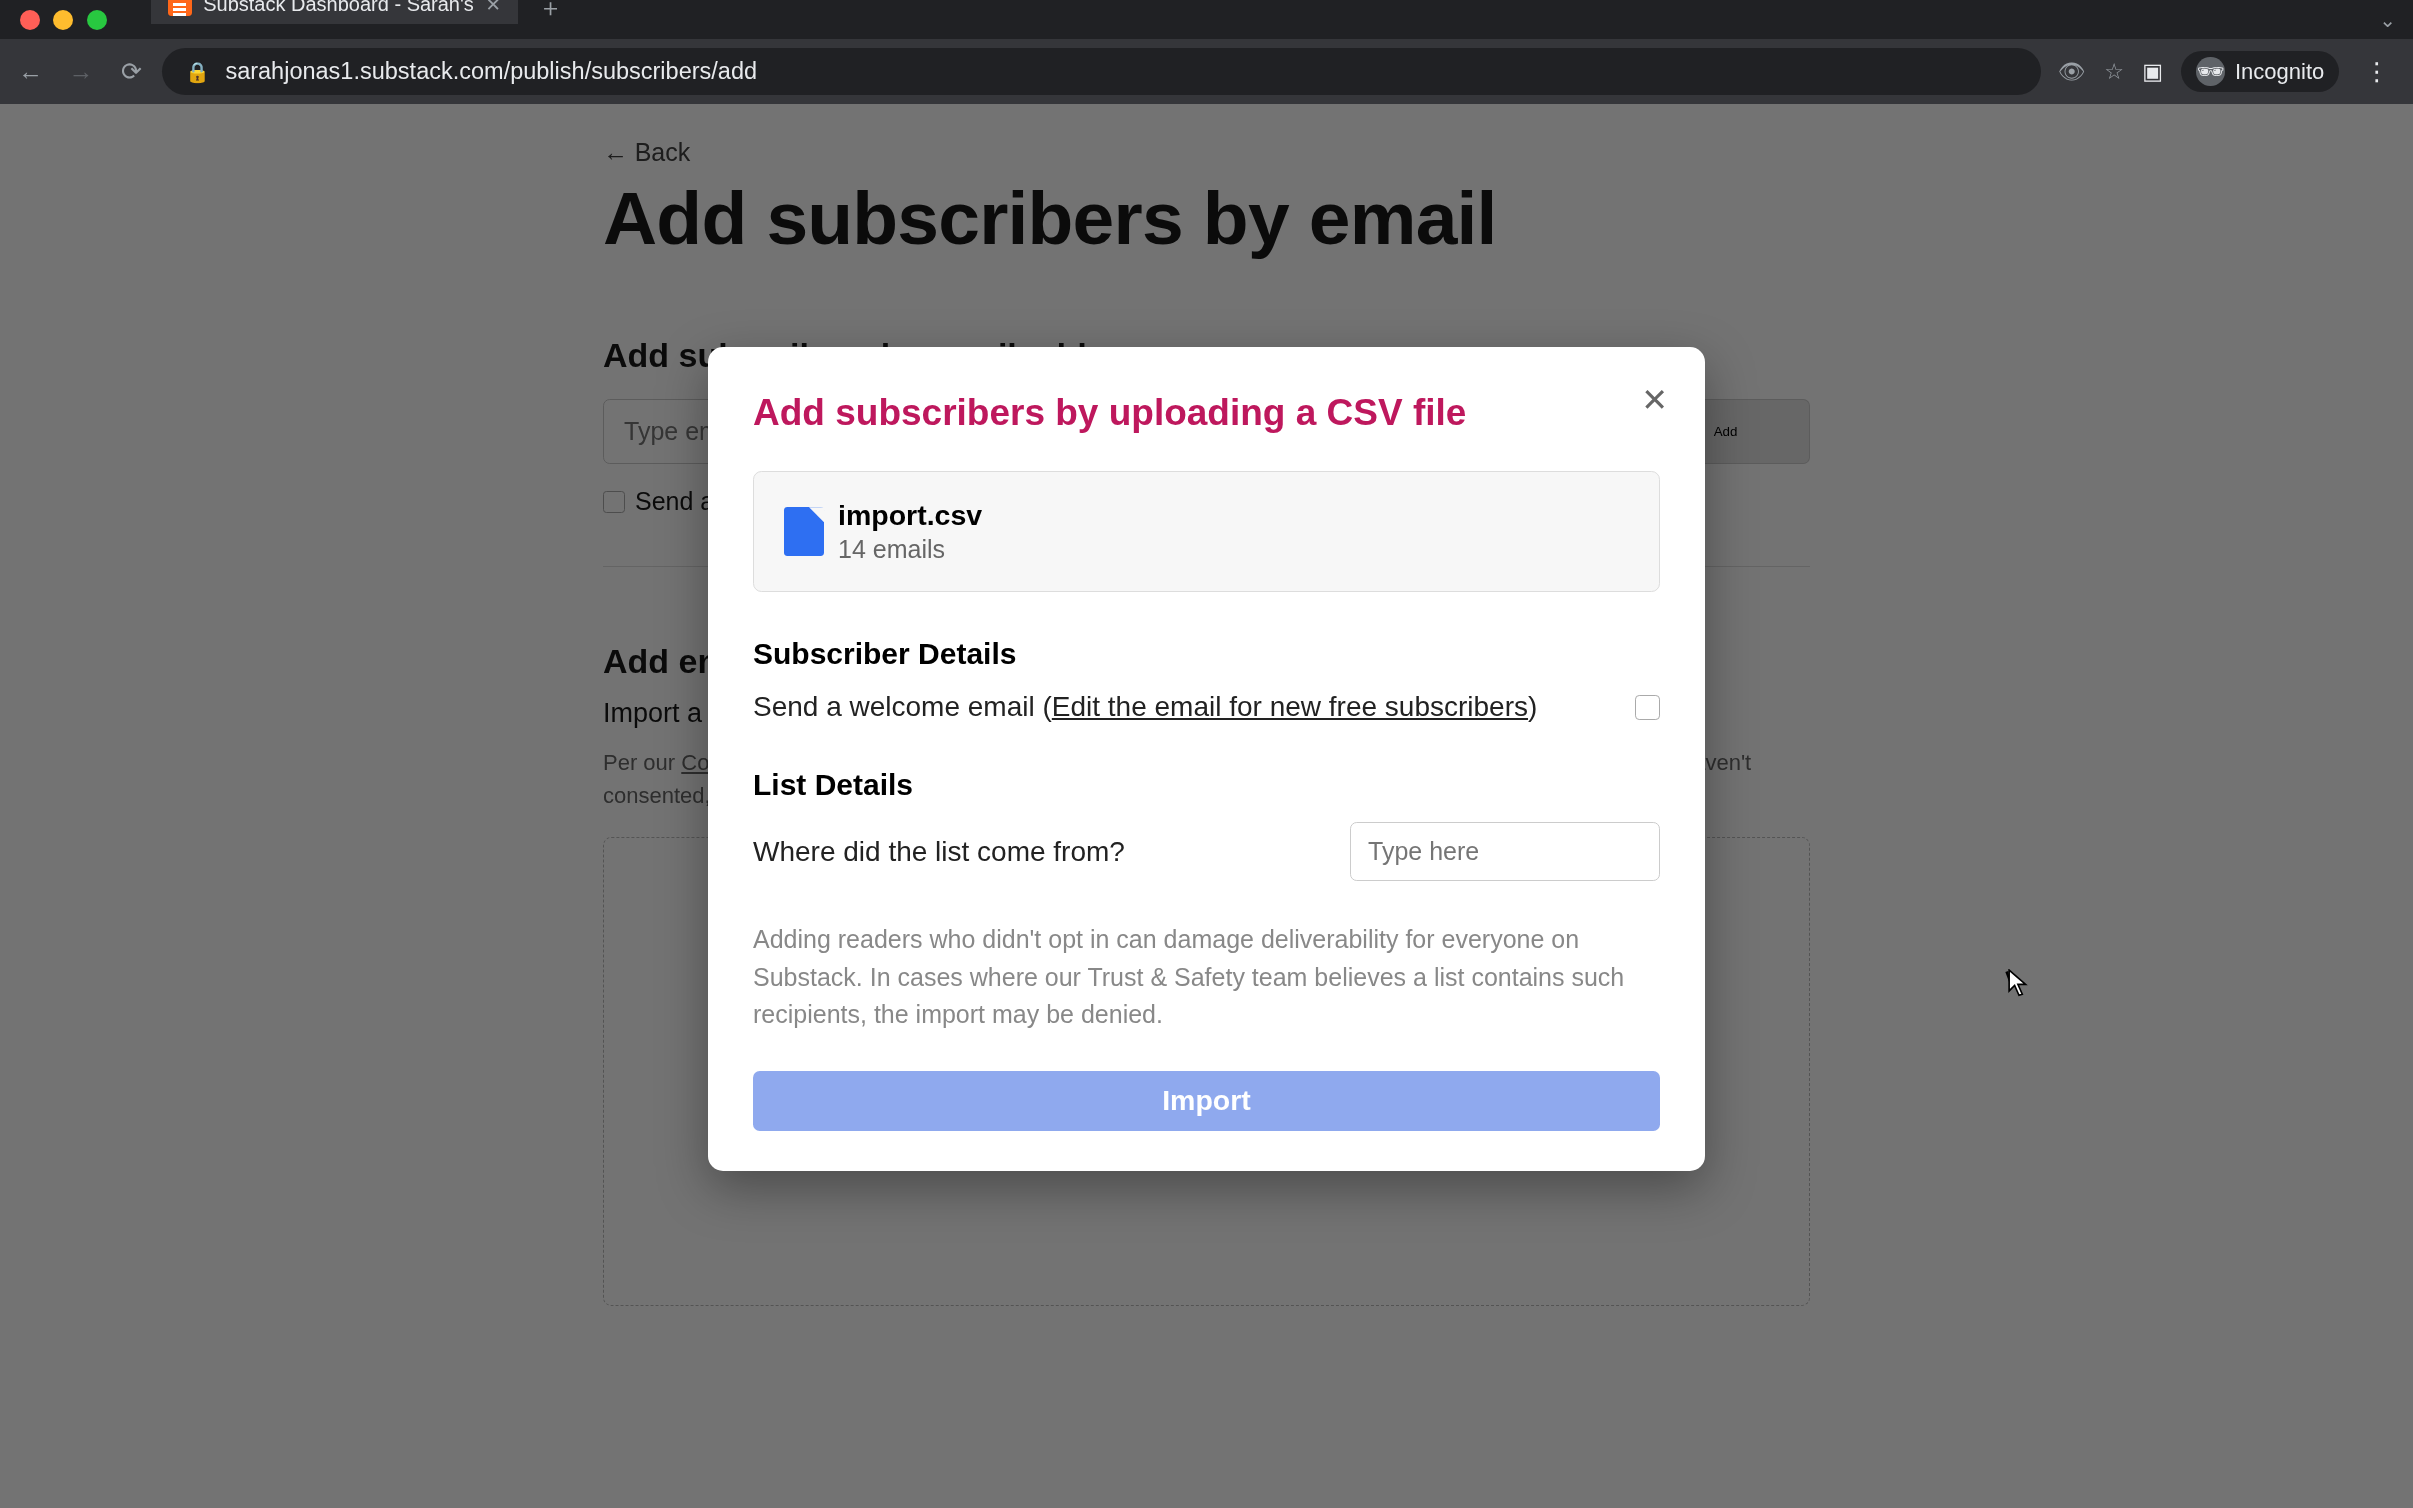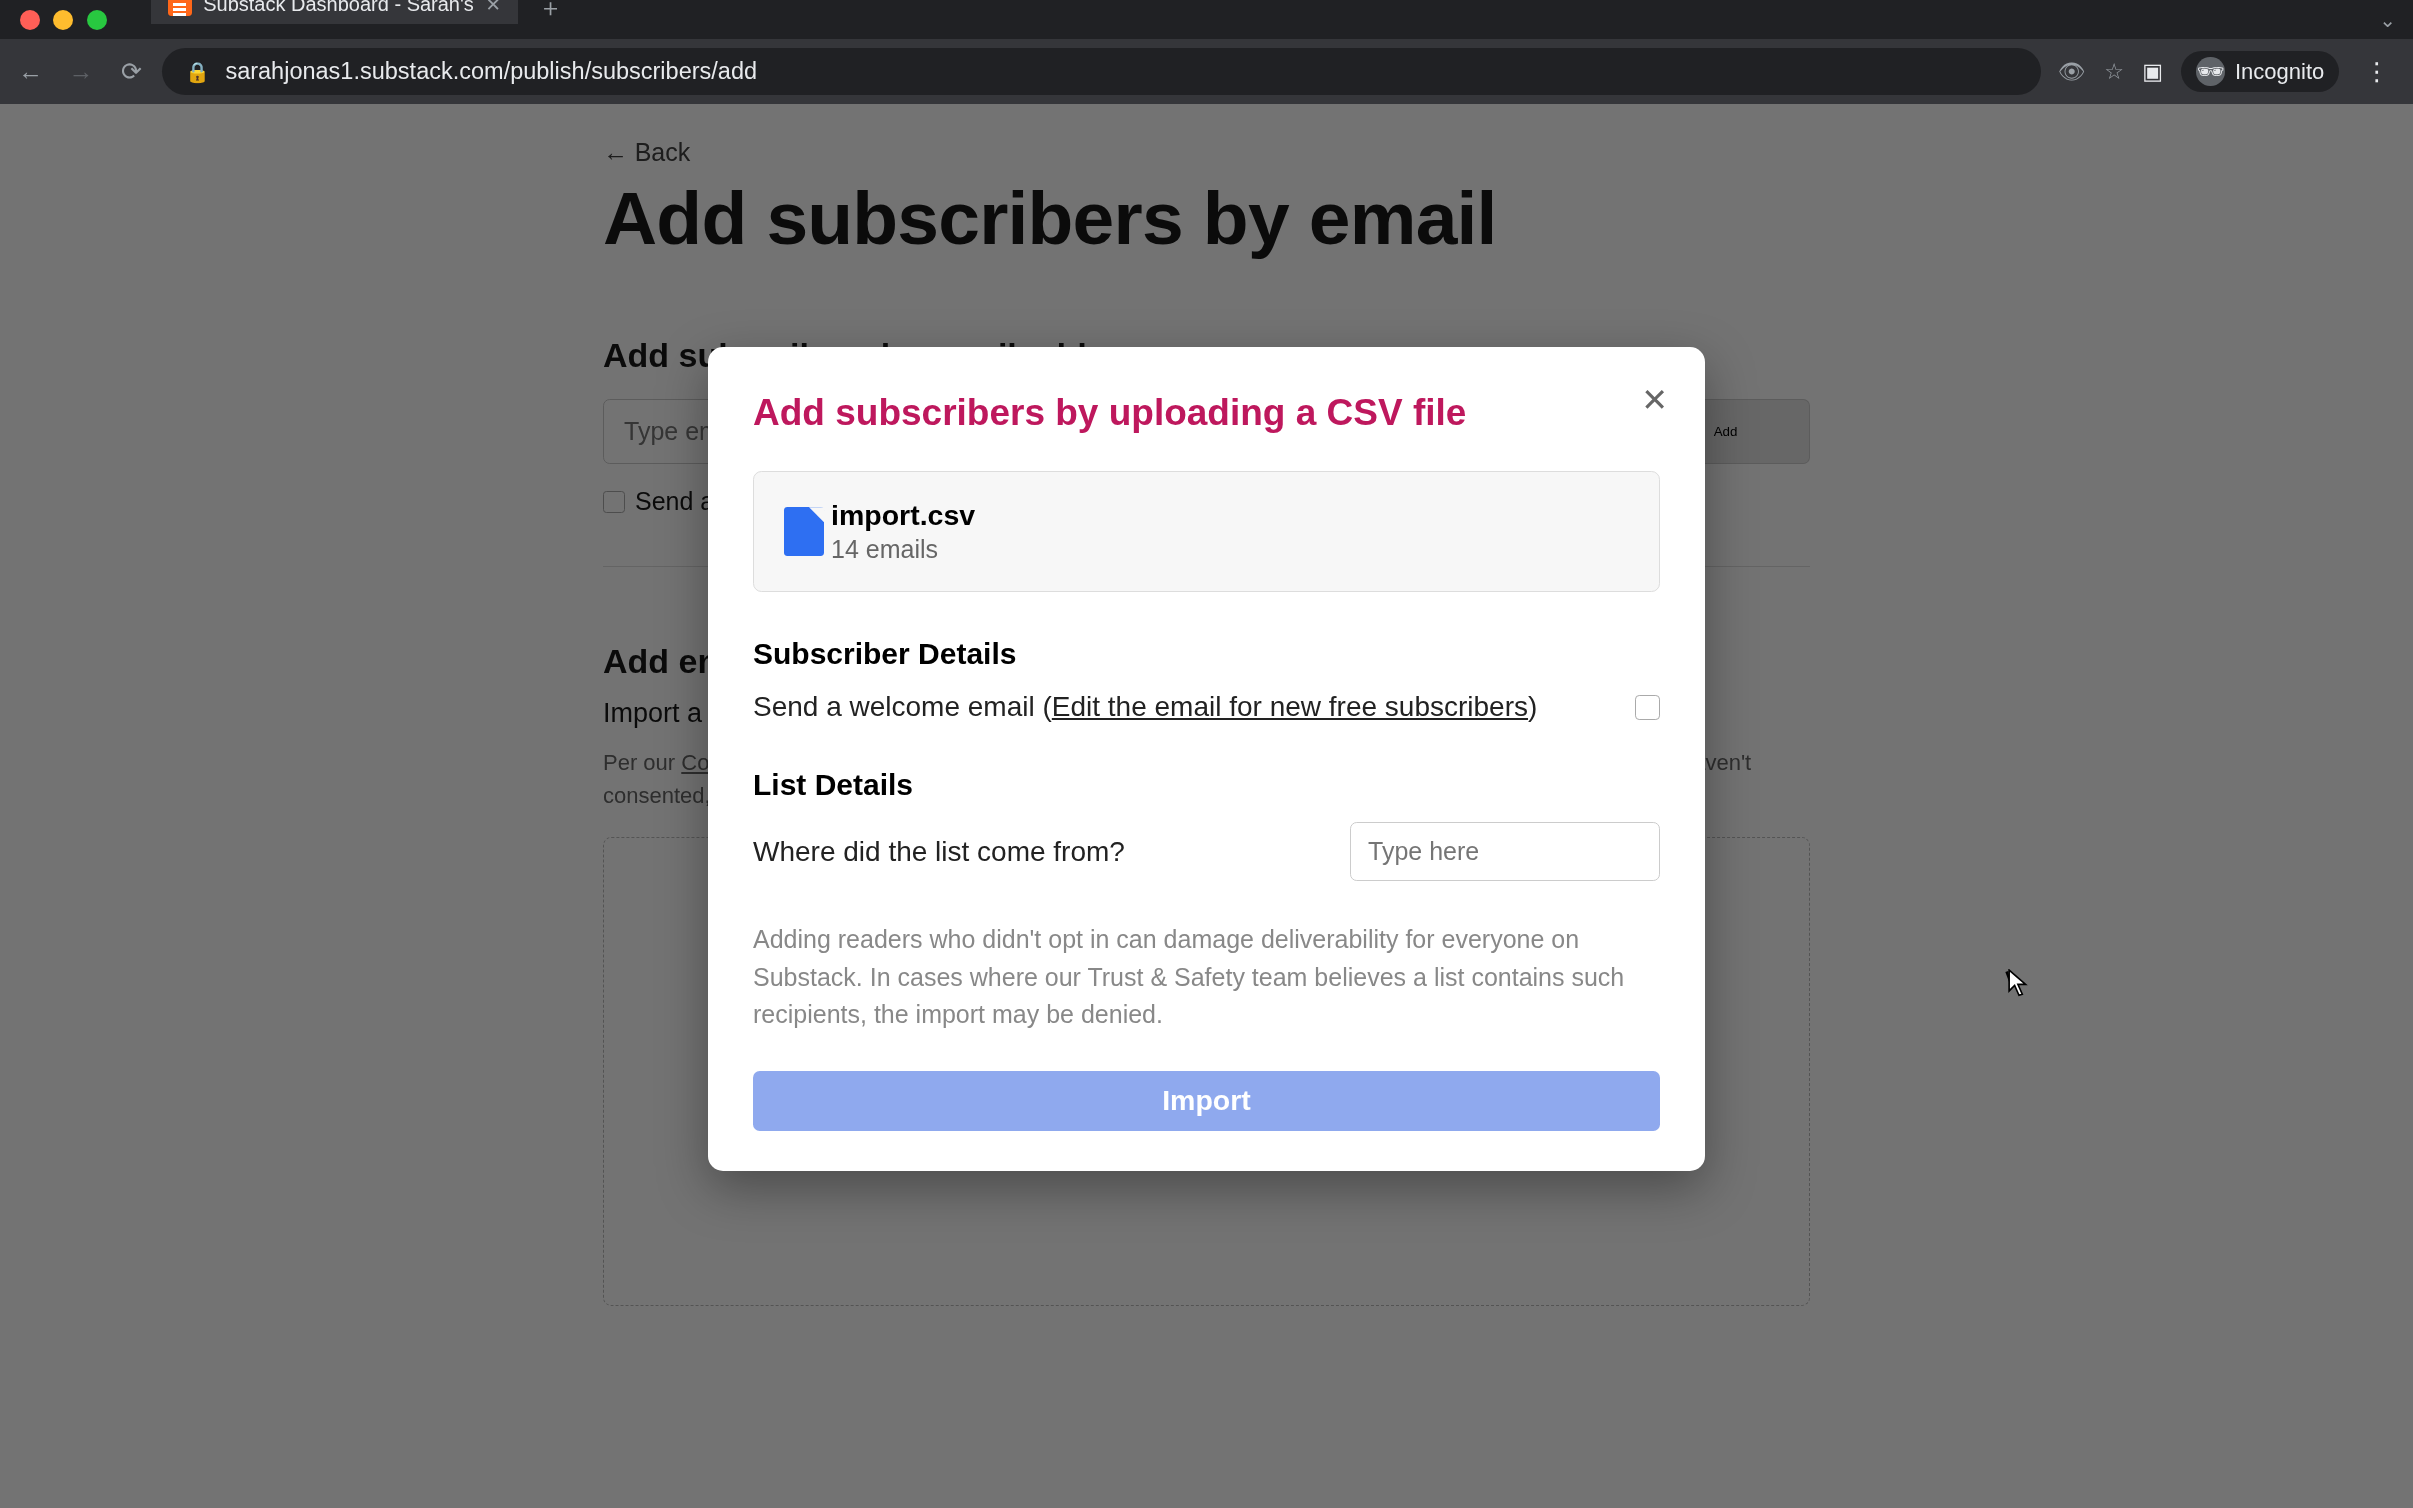--- a/index.html
+++ b/index.html
@@ -53,21 +53,21 @@
   .csv-desc{ font-size:27px; margin-top:17px;}
   .csv-hint{ font-size:22px; color:#666; margin-top:17px; line-height:1.5;}
   .csv-hint a{ text-decoration:underline;}
   .dropzone{ margin-top:25px; border:1.7px dashed #bbb; border-radius:8.4px; height:469px; }
 
   
   .modal-overlay { position:absolute; inset:0; display:flex; align-items:flex-start; justify-content:center; }
   .modal { margin-top:243px; width:997px; background:#fff; border-radius:15px; padding:45px 45px 40px; box-shadow:0 17px 50px rgba(0,0,0,0.35); position:relative;}
   .modal h2 { font-size:37px; font-weight:800; color:#be185d; }
   .modal .close-btn { position:absolute; top:34px; right:37px; font-size:32px; color:#666; cursor:pointer; background:none; border:none;}
-  .file-card { margin-top:37px; border:0.8px solid #ddd; background:#f7f7f7; border-radius:8.4px; padding:27px 30px; display:flex; align-items:center; gap:7px;}
+  .file-card { margin-top:37px; border:0.8px solid #ddd; background:#f7f7f7; border-radius:8.4px; padding:27px 30px; display:flex; align-items:center; gap:14px;}
   .file-icon { width:40px; height:49px; background:#2e6ff2; border-radius:3.4px; position:relative;}
   .file-icon::after{ content:""; position:absolute; top:0; right:0; width:15px; height:15px; background:#f7f7f7; clip-path:polygon(0 0,100% 100%,100% 0);}
   .file-name { font-size:28.5px; font-weight:700; }
   .file-meta { font-size:25px; color:#666; margin-top:3.4px;}
   .modal-section { margin-top:45px;}
   .modal-section h3 { font-size:30px; font-weight:800; }
   .row { display:flex; align-items:center; justify-content:space-between; margin-top:20px; font-size:28px; color:#222;}
   .row a { text-decoration:underline; color:#222;}
   .row input[type=text]{ width:310px; height:59px; border:0.8px solid #ccc; border-radius:6.7px; padding:0 17px; font-size:25px; color:#888; }
   .row .chk2{ width:25px; height:25px; border:1.7px solid #aaa; border-radius:4.2px; display:inline-block;}

